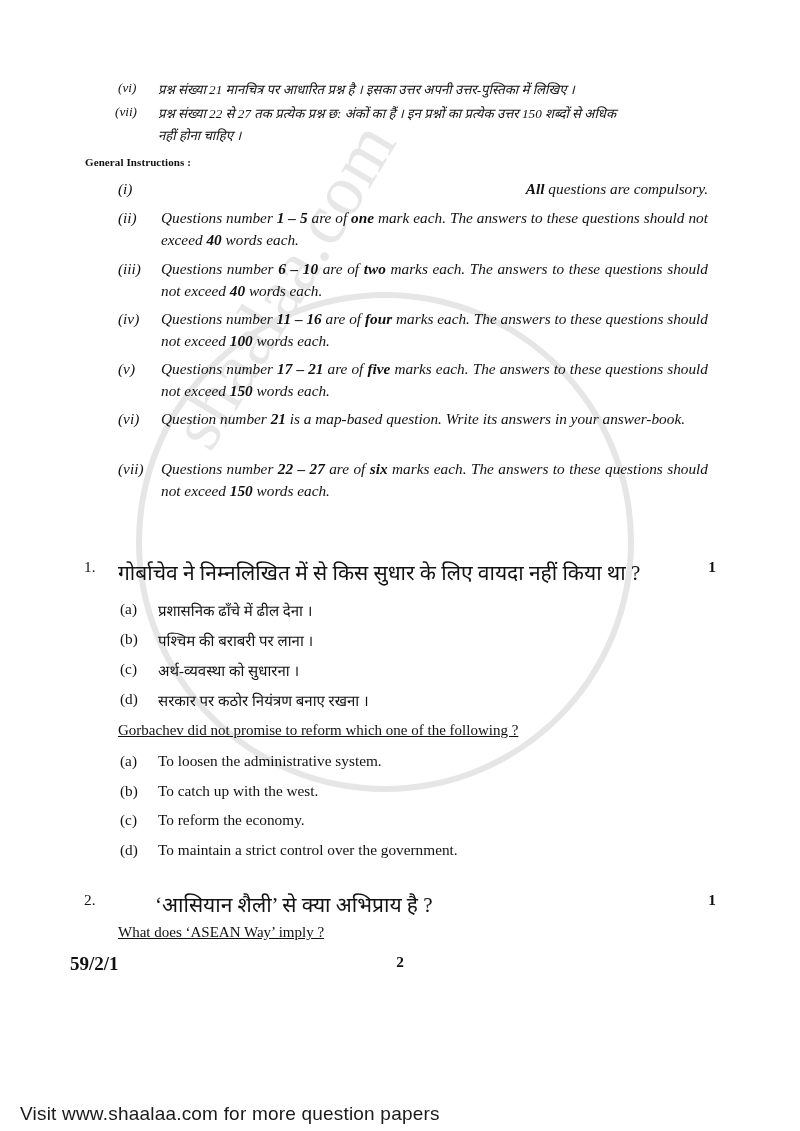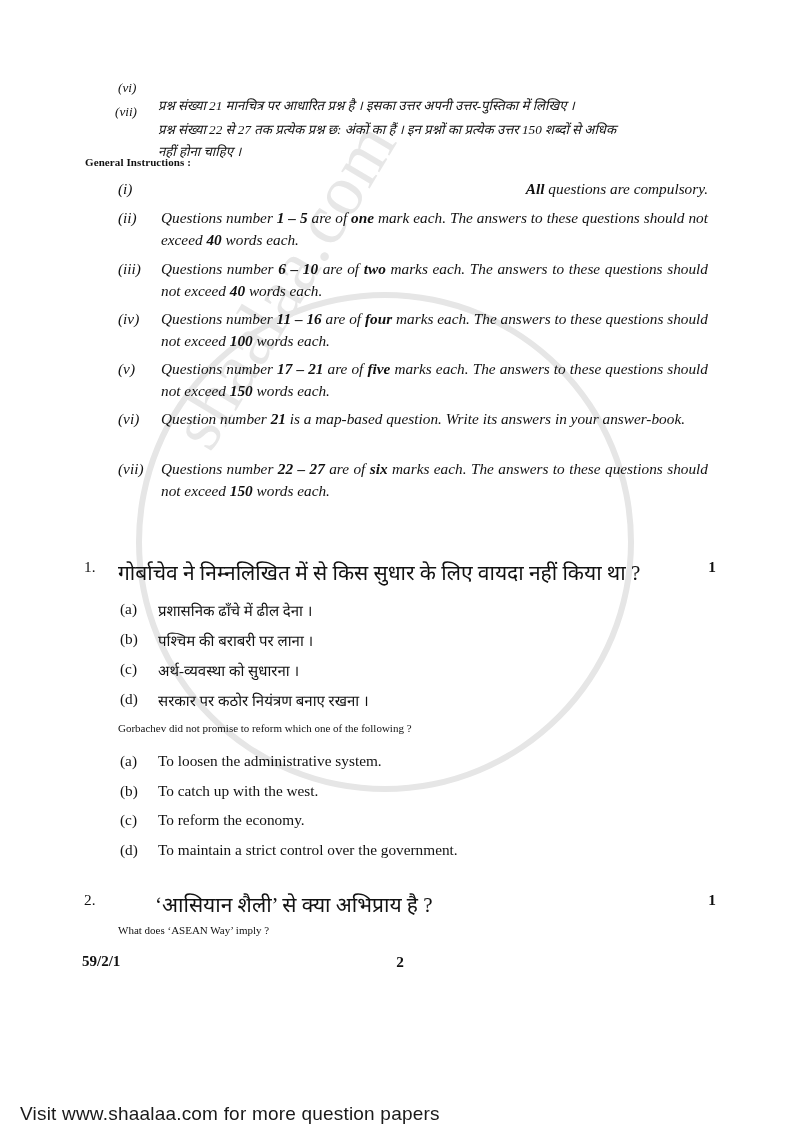--- a/index.html
+++ b/index.html
@@ -58,21 +58,20 @@
 
   
   .hi-line {
     position: absolute;
     font-family: "Liberation Serif", serif;
     font-style: italic;
     font-size: 13.2px;
     line-height: 20px;
     color: #111;
     white-space: nowrap;
-    margin-top: 16px;
   }
   .hi-num {
     position: absolute;
     width: 44px;
     text-align: left;
     font-family: "Liberation Serif", serif;
     font-style: italic;
     font-size: 13.2px;
   }
 
@@ -121,22 +120,23 @@
     position: absolute;
     left: 118px;
     font-family: "Liberation Serif", serif;
     font-size: 21px;
     white-space: nowrap;
   }
   .qtext-en {
     position: absolute;
     left: 118px;
     font-family: "Liberation Serif", serif;
-    font-size: 11px;
-    white-space: nowrap;
+    font-size: 15px;
+    white-space: nowrap;
+    text-decoration: underline;
   }
   .marks {
     position: absolute;
     left: 700px;
     width: 24px;
     text-align: center;
     font-family: "Liberation Serif", serif;
     font-weight: bold;
     font-size: 15.3px;
   }
@@ -157,25 +157,25 @@
     position: absolute;
     left: 158px;
     font-family: "Liberation Serif", serif;
     font-size: 15.3px;
     white-space: nowrap;
   }
 
   
   .code {
     position: absolute;
-    left: 82px;
+    left: 70px;
     top: 953px;
     font-family: "Liberation Serif", serif;
     font-weight: bold;
-    font-size: 15px;
+    font-size: 19px;
   }
   .pageno {
     position: absolute;
     left: 390px;
     top: 953px;
     width: 20px;
     text-align: center;
     font-family: "Liberation Serif", serif;
     font-weight: bold;
     font-size: 15.3px;

